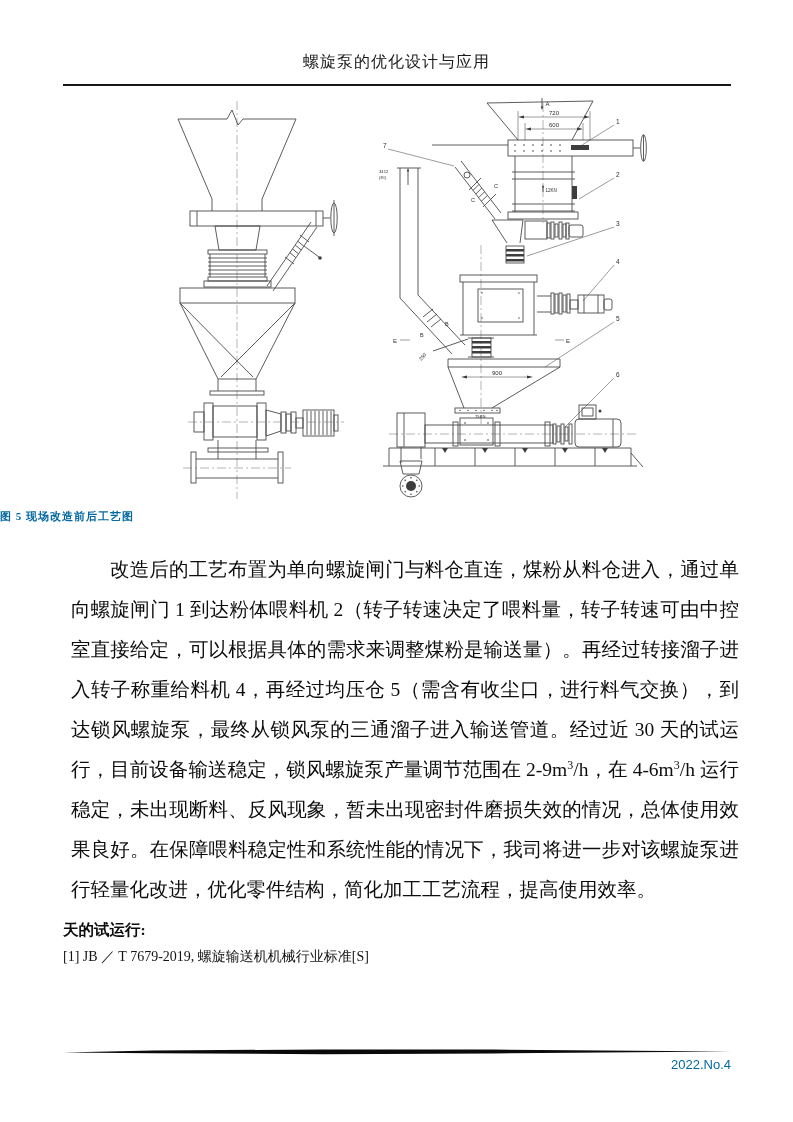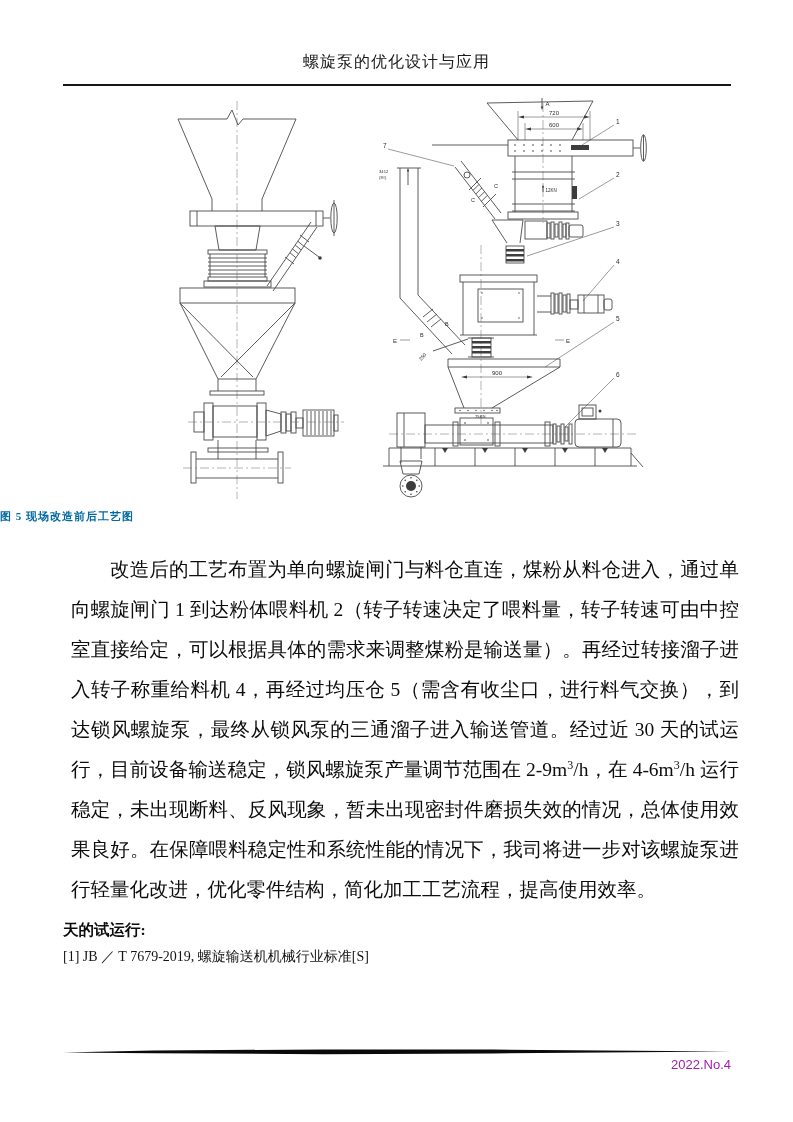--- a/index.html
+++ b/index.html
@@ -19,21 +19,21 @@
              font-weight:bold; font-size:11px; letter-spacing:1px; color:#0369a1; }
   .para { position:absolute; top:542px; left:63px; width:668px; margin:8px;
           font-size:19.5px; line-height:40px; text-align:justify; text-indent:39px; color:#0d0d0d; }
   .para sup { font-size:12px; line-height:0; }
   .refs-heading { position:absolute; top:920px; left:63px; font-weight:bold; font-size:15.5px; color:#0d0d0d; }
   .refs-item { position:absolute; top:948px; left:63px; font-size:14px; color:#141414; }
   .footer-rule { position:absolute; top:1049px; left:63px; }
   .footer-page { position:absolute; top:1057px; left:0; width:100%; text-align:center;
                  font-family:"Liberation Sans","DejaVu Sans",sans-serif; font-size:13px; color:#111; }
   .footer-issue { position:absolute; top:1057px; right:62px;
-                  font-family:"Liberation Sans","DejaVu Sans",sans-serif; font-size:13px; color:#a21caf; }
+                  font-family:"Liberation Sans","DejaVu Sans",sans-serif; font-size:13px; color:#0369a1; }
 </style>
 </head>
 <body>
 
 <div class="page">
 
   <div class="title">螺旋泵的优化设计与应用</div>
   <div class="header-rule"></div>
 
   <svg class="diagram ln" style="left:150px; top:95px;" width="230" height="410" viewBox="0 0 230 410">

